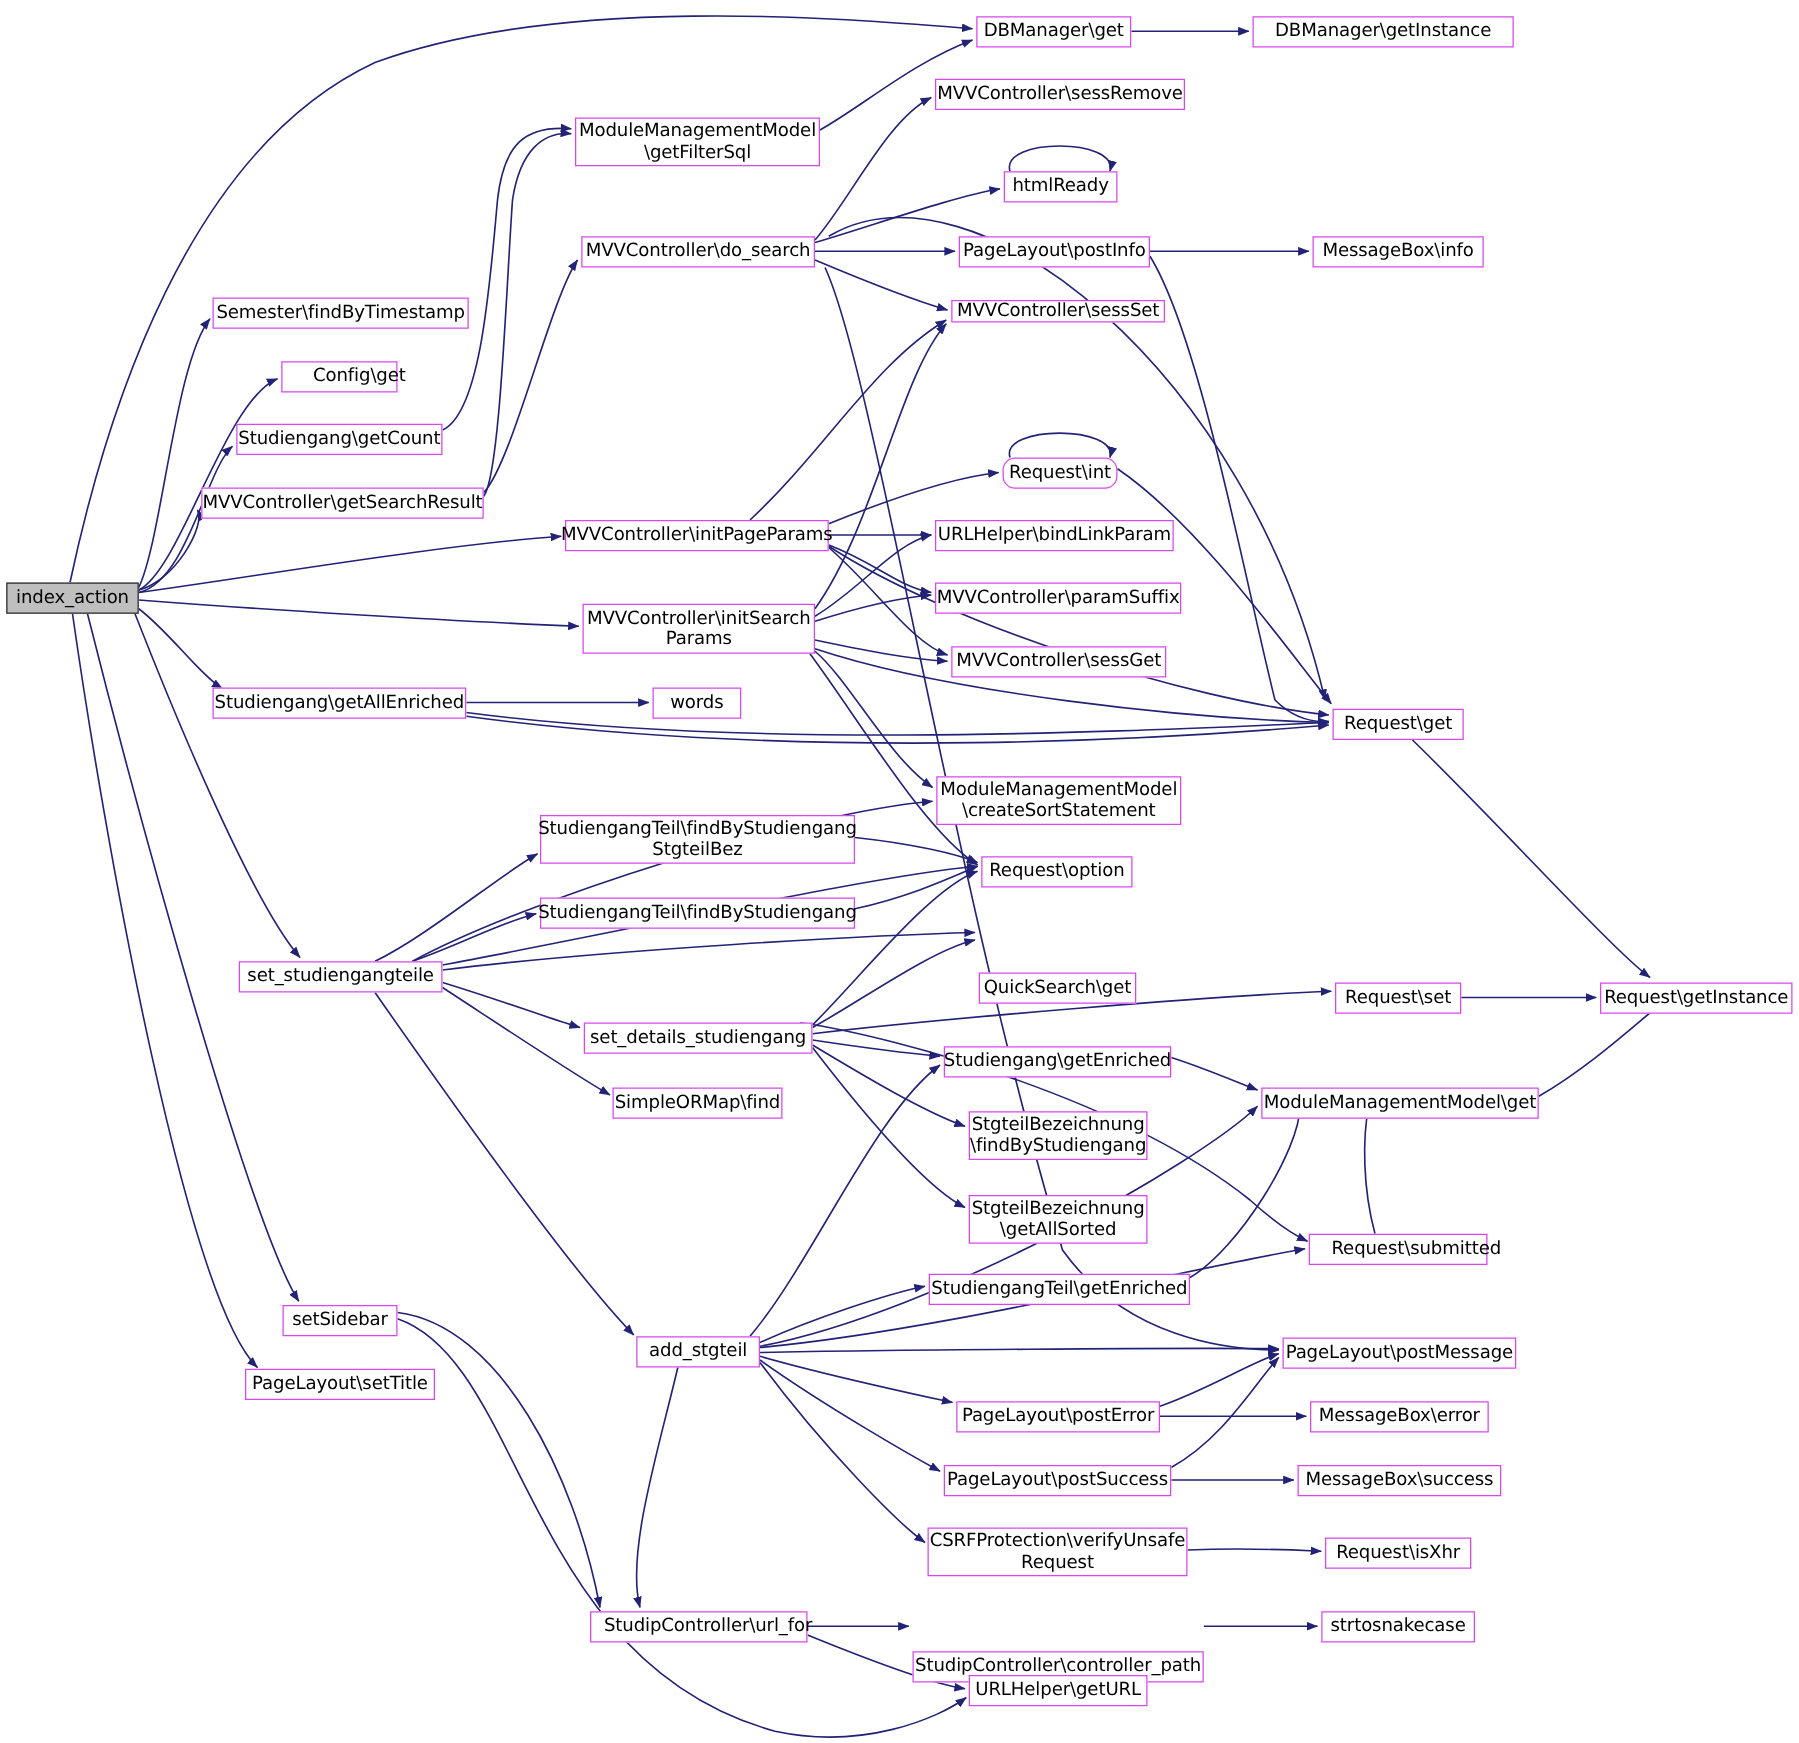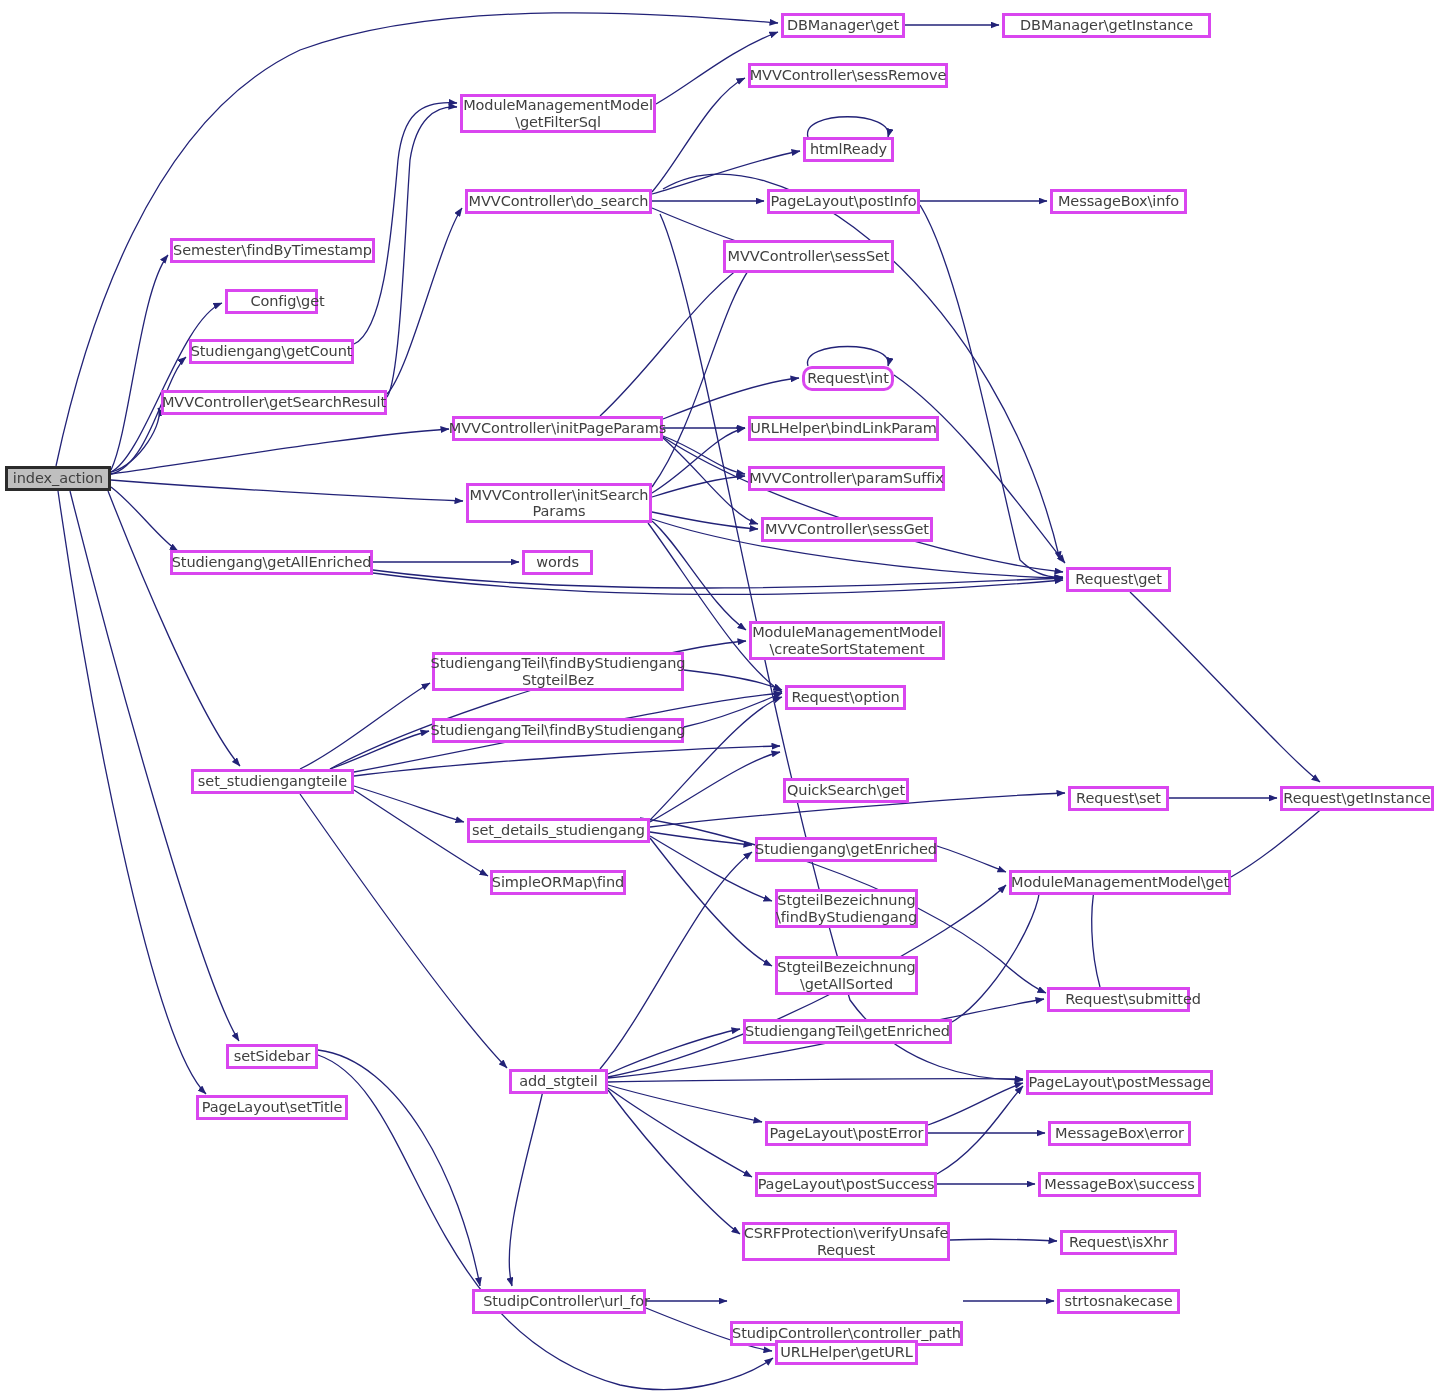--- a/index.html
+++ b/index.html
@@ -7,23 +7,23 @@
     position:relative;
     width:1439px;height:1394px;
     background:#ffffff;
     font-family:"DejaVu Sans","Liberation Sans",sans-serif;
     overflow:hidden;
   }
   svg#edges{position:absolute;left:0;top:0;width:1439px;height:1394px;pointer-events:none;}
   .node{
     position:absolute;
     box-sizing:border-box;
-    border:3px solid #d946ef;
+    border:1px solid #d946ef;
     background:#ffffff;
-    color:#404040;
+    color:#000000;
     font-size:14.5px;
     line-height:1.12;
     display:flex;
     align-items:center;
     justify-content:center;
     text-align:center;
     white-space:pre-line;
     letter-spacing:-0.1px;
     z-index:3;
   }
@@ -147,21 +147,21 @@
 StgteilBez</div>
       <div class="node" style="left: 432px; top: 718px; width: 252px; height: 25px;">StudiengangTeil\findByStudiengang</div>
       <div class="node" style="left: 467px; top: 818px; width: 183px; height: 25px;">set_details_studiengang</div>
       <div class="node" style="left: 490px; top: 870px; width: 136px; height: 25px;">SimpleORMap\find</div>
       <div class="node" style="left: 509px; top: 1069px; width: 99px; height: 25px;">add_stgteil</div>
       <div class="node" style="left: 472px; top: 1289px; width: 174px; height: 25px; padding-left: 15px;">StudipController\url_for</div>
       <div class="node" style="left: 781px; top: 13px; width: 124px; height: 25px;">DBManager\get</div>
       <div class="node" style="left: 748px; top: 63px; width: 200px; height: 25px;">MVVController\sessRemove</div>
       <div class="node" style="left: 803px; top: 137px; width: 91px; height: 25px;">htmlReady</div>
       <div class="node" style="left: 767px; top: 189px; width: 153px; height: 25px;">PageLayout\postInfo</div>
-      <div class="node" style="left: 723px; top: 240px; width: 171px; height: 33px;">MVVController\sessSet</div>
+      <div class="node" style="left: 761px; top: 240px; width: 171px; height: 18px;">MVVController\sessSet</div>
       <div class="node" style="left: 802px; top: 366px; width: 92px; height: 25px; border-radius: 10px;">Request\int</div>
       <div class="node" style="left: 748px; top: 416px; width: 191px; height: 25px;">URLHelper\bindLinkParam</div>
       <div class="node" style="left: 748px; top: 466px; width: 197px; height: 25px;">MVVController\paramSuffix</div>
       <div class="node" style="left: 761px; top: 517px; width: 172px; height: 25px;">MVVController\sessGet</div>
       <div class="node" style="left: 522px; top: 550px; width: 71px; height: 25px;">words</div>
       <div class="node" style="left: 749px; top: 621px; width: 196px; height: 39px;">ModuleManagementModel
 \createSortStatement</div>
       <div class="node" style="left: 785px; top: 685px; width: 121px; height: 25px;">Request\option</div>
       <div class="node" style="left: 783px; top: 736px; width: 126px; height: 25px; margin-top: 42px;">QuickSearch\get</div>
       <div class="node" style="left: 755px; top: 837px; width: 182px; height: 25px;">Studiengang\getEnriched</div>

